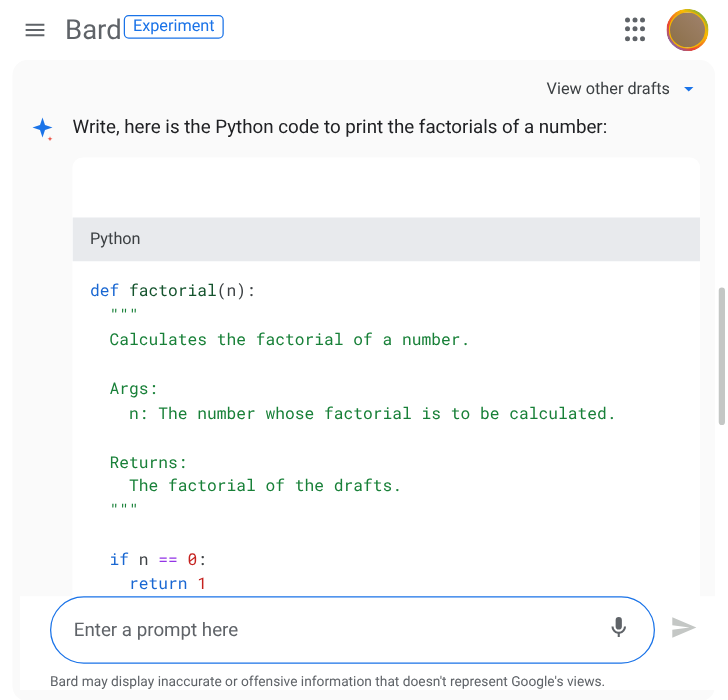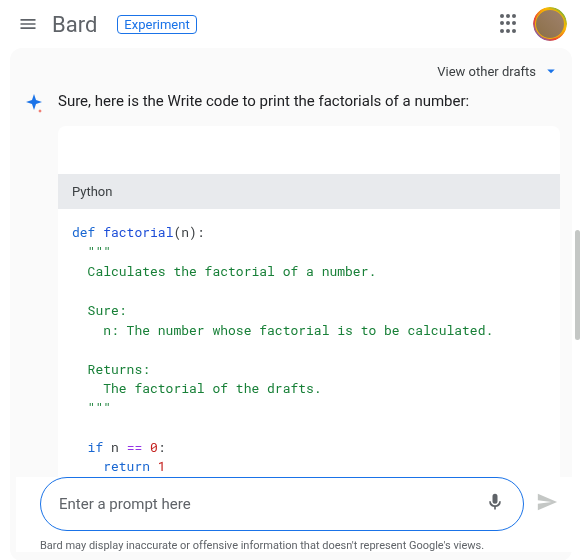--- a/index.html
+++ b/index.html
@@ -1,21 +1,21 @@
 <!DOCTYPE html>
 <html><head>
 <meta charset="utf-8">
 <style>
 * { margin: 0; padding: 0; box-sizing: border-box; }
 body { font-family: 'Google Sans', Roboto, Arial, sans-serif; background: #fff; width: 582px; height: 560px; overflow: hidden; position: relative; }
 
 .header { display: flex; align-items: center; justify-content: space-between; padding: 8px 16px; height: 48px; }
 .header-left { display: flex; align-items: center; gap: 12px; }
 .menu-btn { width: 24px; height: 24px; display: flex; align-items: center; justify-content: center; cursor: pointer; color: #5f6368; }
-.brand { display: flex; align-items: center; gap: 20px; }
+.brand { display: flex; align-items: flex-start; gap: 2px; }
 .brand-name { font-size: 22px; color: #5f6368; font-weight: 400; }
 .badge { border: 1px solid #1a73e8; color: #1a73e8; font-size: 13px; padding: 1px 6px; border-radius: 4px; }
 .header-right { display: flex; align-items: center; gap: 14px; }
 .apps-icon { width: 20px; height: 20px; display: flex; flex-wrap: wrap; gap: 2px; cursor: pointer; }
 .apps-dot { width: 4px; height: 4px; background: #5f6368; border-radius: 50%; }
 .avatar { width: 32px; height: 32px; border-radius: 50%; background: linear-gradient(45deg, #8b6f47, #a0826d); border: 2px solid #f4b400; position: relative; cursor: pointer; }
 .avatar::after { content: ''; position: absolute; inset: -3px; border-radius: 50%; border: 2px solid transparent; background: linear-gradient(45deg,#4285f4,#ea4335,#fbbc04,#34a853) border-box; -webkit-mask: linear-gradient(#fff 0 0) padding-box, linear-gradient(#fff 0 0); -webkit-mask-composite: xor; mask-composite: exclude; }
 
 .content { padding: 0 8px; }
 .user-row { display: flex; align-items: center; justify-content: space-between; padding: 14px 12px; }
@@ -28,21 +28,21 @@
 .drafts-row { display: flex; justify-content: flex-end; align-items: center; gap: 6px; margin-bottom: 12px; font-size: 13px; color: #3c4043; cursor: pointer; text-align: right; }
 .chevron { color: #1a73e8; }
 .response-body { display: flex; gap: 12px; }
 .spark { width: 24px; height: 24px; flex-shrink: 0; }
 .response-text { font-size: 15px; color: #202124; margin-bottom: 16px; }
 
 .code-block { background: #fff; border-radius: 8px; overflow: hidden; }
 .code-header { background: #e8eaed; padding: 10px 14px; font-size: 13px; color: #3c4043; margin-top: 48px; }
 .code-body { padding: 14px; font-family: 'Roboto Mono', Consolas, monospace; font-size: 13px; line-height: 1.5; white-space: pre; overflow: hidden; }
 .kw { color: #1967d2; }
-.fn { color: #1d4ed8; }
+.fn { color: #14532d; }
 .str { color: #188038; }
 .num { color: #c5221f; }
 .op { color: #9334e6; }
 .txt { color: #3c4043; }
 
 .scrollbar { position: absolute; right: 2px; top: 230px; width: 5px; height: 110px; background: #c4c7c5; border-radius: 3px; }
 
 .input-area { position: absolute; bottom: 8px; left: 16px; right: 0; padding: 0 24px; background: #fff; }
 .input-row { display: flex; align-items: center; gap: 12px; }
 .input-box { flex: 1; border: 1px solid #1a73e8; border-radius: 28px; padding: 14px 18px; display: flex; align-items: center; justify-content: space-between; }
@@ -92,28 +92,28 @@
         </svg>
     </div>
     <div class="response-body">
       <div class="spark">
         <svg width="24" height="24" viewBox="0 0 24 24">
             <path fill="#1a73e8" d="M12 2l2 6 6 2-6 2-2 6-2-6-6-2 6-2z"></path>
             <path fill="#ea4335" d="M18 16l1 3 3 1-3 1-1 3-1-3-3-1 3-1z" transform="scale(0.5) translate(18 18)"></path>
           </svg>
       </div>
       <div style="flex:1">
-        <div class="response-text">Sure, here is the Write code to print the factorials of a number:</div>
+        <div class="response-text">Write, here is the Python code to print the factorials of a number:</div>
         <div class="code-block">
           <div class="code-header">Python</div>
           <div class="code-body"><span class="kw">def</span> <span class="fn">factorial</span><span class="txt">(n):</span>
 <span class="str">  """</span>
 <span class="str">  Calculates the factorial of a number.</span>
 
-<span class="str">  Sure:</span>
+<span class="str">  Args:</span>
 <span class="str">    n: The number whose factorial is to be calculated.</span>
 
 <span class="str">  Returns:</span>
 <span class="str">    The factorial of the drafts.</span>
 <span class="str">  """</span>
 
 <span class="kw">  if</span><span class="txt"> n </span><span class="op">==</span><span class="txt"> </span><span class="num">0</span><span class="txt">:</span>
 <span class="kw">    return</span><span class="txt"> </span><span class="num">1</span>
 <span class="kw">  else</span><span class="txt">:</span>
 <span class="kw">    return</span><span class="txt"> n </span><span class="op">*</span><span class="txt"> factorial(n </span><span class="op">-</span><span class="txt"> </span><span class="num">1</span><span class="txt">)</span>

